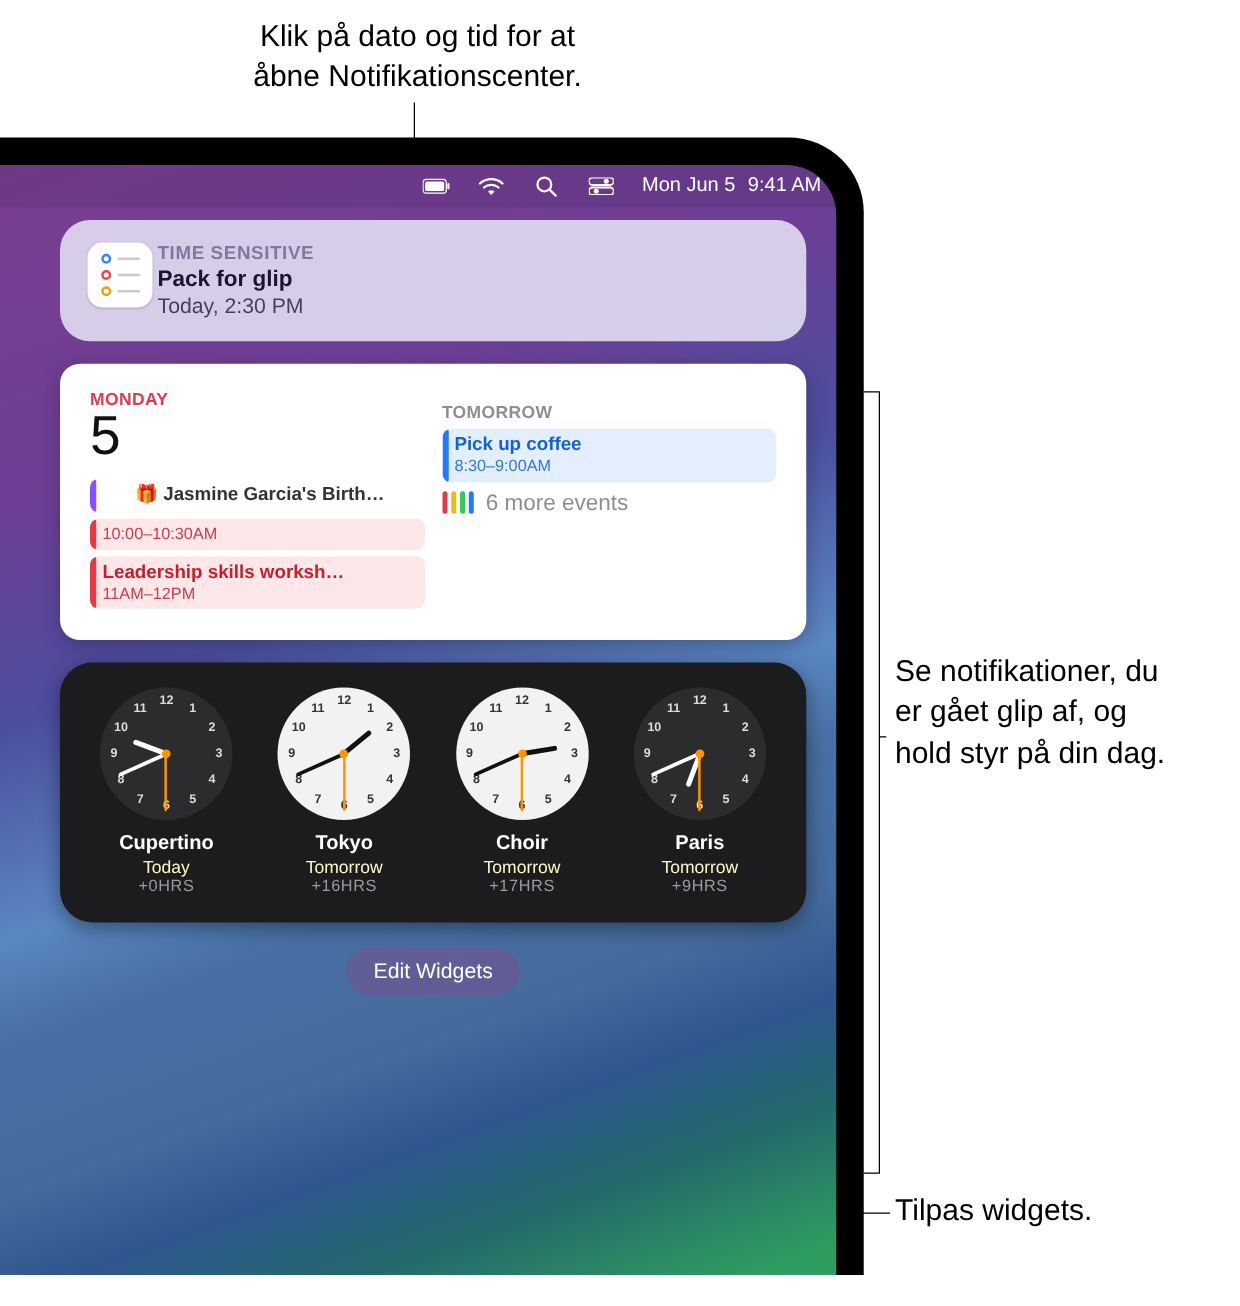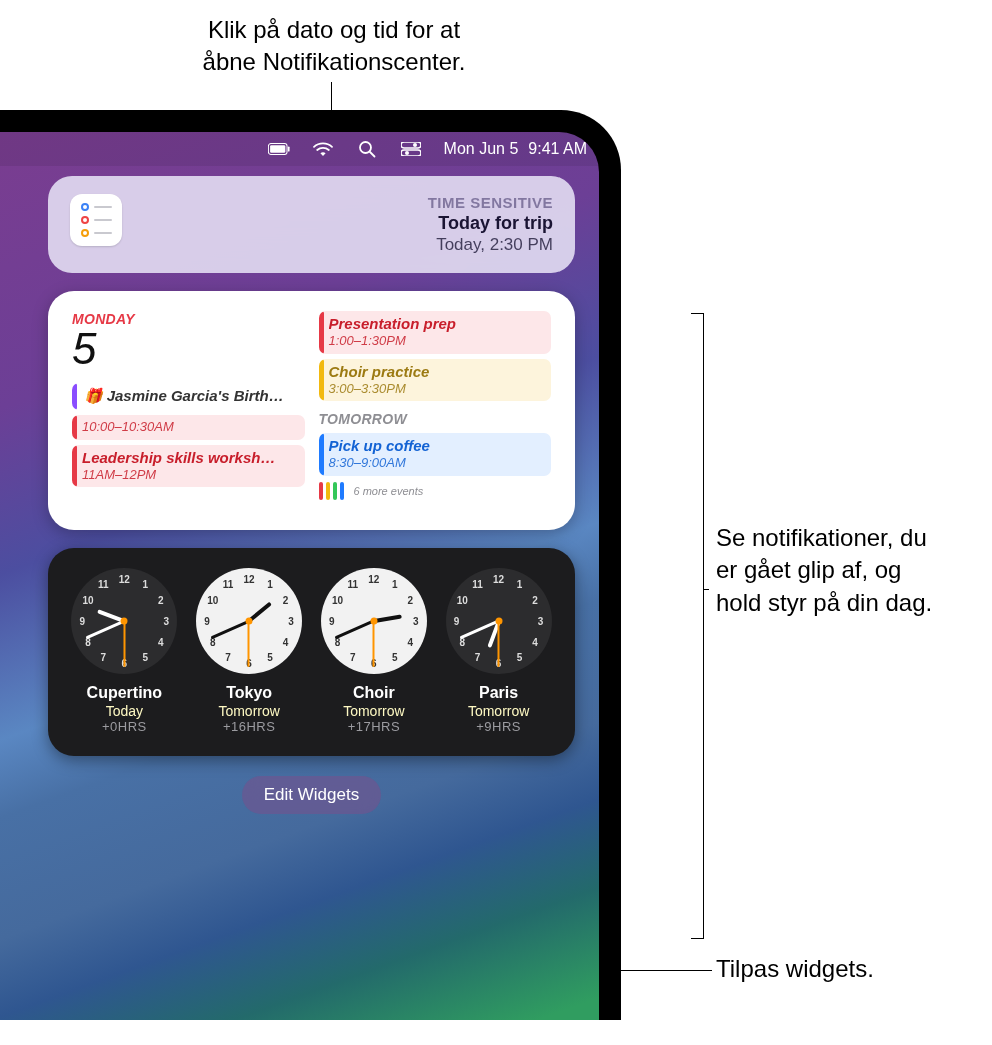--- a/index.html
+++ b/index.html
@@ -22,21 +22,21 @@
   .callout-line {
     position: absolute;
     background: #000;
   }
 
   
   .bezel {
     position: absolute;
     top: 110px;
     left: 0;
-    width: 621px;
+    width: 691px;
     height: 910px;
     background: #000;
     border-top-right-radius: 60px;
     overflow: hidden;
   }
   .screen {
     position: absolute;
     top: 22px;
     left: 0;
     right: 22px;
@@ -74,50 +74,48 @@
     flex-direction: column;
     gap: 18px;
   }
 
   
   .notif {
     background: rgba(230,225,245,0.88);
     border-radius: 24px;
     padding: 18px 22px;
     display: flex;
-    gap: 16px;
+    gap: 4px;
     align-items: flex-start;
     backdrop-filter: blur(20px);
-    text-align: right;
   }
   .notif-icon {
     width: 52px; height: 52px;
     border-radius: 12px;
     background: #fff;
     display:flex; flex-direction:column; justify-content:center; align-items:center;
     gap:5px;
     box-shadow: 0 1px 2px rgba(0,0,0,0.15);
   }
   .notif-icon .dot-row { display:flex; align-items:center; gap:5px; }
   .notif-icon .dot { width:8px; height:8px; border-radius:50%; border:2px solid; }
   .notif-icon .line { height:2px; width:18px; border-radius:1px; }
   .notif-body { flex:1; }
   .notif-label { color:rgba(60,50,100,0.55); font-size:15px; font-weight:600; letter-spacing:0.5px; margin-bottom:2px; }
   .notif-title { font-weight:700; font-size:18px; color:#1a1433; }
   .notif-sub { font-size:17px; color:rgba(26,20,51,0.78); margin-top:1px; }
 
   
   .cal-widget {
     background:#fff;
-    border-radius:26px;
-    padding:20px 24px 30px;
+    border-radius:16px;
+    padding:20px 24px 20px;
     display:flex;
     gap:14px;
     box-shadow: 0 4px 16px rgba(0,0,0,0.25);
-    font-style: italic;
   }
   .cal-col { flex:1; min-width:0; }
   .cal-heading { color:#e63946; font-size:14px; font-weight:700; letter-spacing:0.3px; margin-bottom:0px; }
   .cal-daynum { font-size:44px; font-weight:400; color:#111; line-height:1; margin-bottom:12px; }
   .cal-tomorrow { color:#8e8e93; font-size:14px; font-weight:700; letter-spacing:0.3px; margin:10px 0 6px; }
   .event {
     border-radius:7px;
     padding:4px 8px 5px 10px;
     margin-bottom:5px;
     position:relative;
@@ -133,25 +131,25 @@
     left:0; top:0; bottom:0;
     width:5px;
     border-radius:3px;
     background: var(--bar,#999);
   }
   .event .et { font-weight:600; overflow:hidden; text-overflow:ellipsis; }
   .event .es { font-size:13px; opacity:0.85; }
   .ev-red { background:#fde7e9; color:#c81e2b; --bar:#e63946; }
   .ev-yellow { background:#fdf4dc; color:#9c7a12; --bar:#f2b90f; }
   .ev-blue { background:#e3efff; color:#1262d4; --bar:#1f7bff; }
-  .ev-allday { background:transparent; padding-left:12px; color:#333; }
+  .ev-allday { background:transparent; padding-left:12px; color:#333;text-align:center; }
   .ev-allday::before { background:#8a4dff; width:5px; }
   .ev-allday .gift { color:#e63946; margin-right:4px; }
 
-  .more-row { display:flex; align-items:center; gap:10px; color:#8e8e93; font-size:11px; font-weight:500; margin-top:6px; }
+  .more-row { display:flex; align-items:center; gap:10px; color:#8e8e93; font-size:18px; font-weight:500; margin-top:6px; }
   .more-bars { display:flex; gap:3px; }
   .more-bars span { width:4px; height:18px; border-radius:2px; }
 
   
   .clock-widget {
     background:#1c1c1e;
     border-radius:26px;
     padding:20px 18px 22px;
     display:flex;
     justify-content:space-between;
@@ -286,21 +284,21 @@
               <span class="dot" style="border-color:#ef4444;"></span>
               <span class="line" style="background:#c9c9cf;"></span>
             </div>
           <div class="dot-row">
               <span class="dot" style="border-color:#f59e0b;"></span>
               <span class="line" style="background:#c9c9cf;"></span>
             </div>
         </div>
         <div class="notif-body">
           <div class="notif-label">TIME SENSITIVE</div>
-          <div class="notif-title">Today for trip</div>
+          <div class="notif-title">Pack for glip</div>
           <div class="notif-sub">Today, 2:30 PM</div>
         </div>
       </div>
 
       <div class="cal-widget">
         <div class="cal-col">
           <div class="cal-heading">MONDAY</div>
           <div class="cal-daynum">5</div>
           <div id="cal-left-events">
               <div class="event ev-allday">
@@ -309,30 +307,20 @@
               <div class="event ev-red">
     <div class="es">10:00–10:30AM</div>
               </div>
               <div class="event ev-red">
     <div class="et">Leadership skills worksh…</div>
     <div class="es">11AM–12PM</div>
               </div>
             </div>
         </div>
         <div class="cal-col">
-          <div id="cal-right-events">
-              <div class="event ev-red">
-    <div class="et">Presentation prep</div>
-    <div class="es">1:00–1:30PM</div>
-              </div>
-              <div class="event ev-yellow">
-    <div class="et">Choir practice</div>
-    <div class="es">3:00–3:30PM</div>
-              </div>
-            </div>
           <div class="cal-tomorrow">TOMORROW</div>
           <div id="cal-tomorrow-events">
               <div class="event ev-blue">
     <div class="et">Pick up coffee</div>
     <div class="es">8:30–9:00AM</div>
               </div>
             </div>
           <div class="more-row">
             <span class="more-bars">
               <span style="background:#e63946;"></span>

